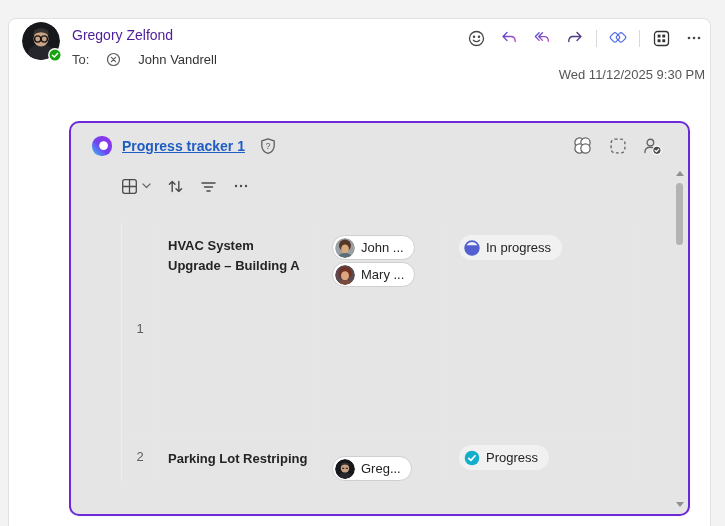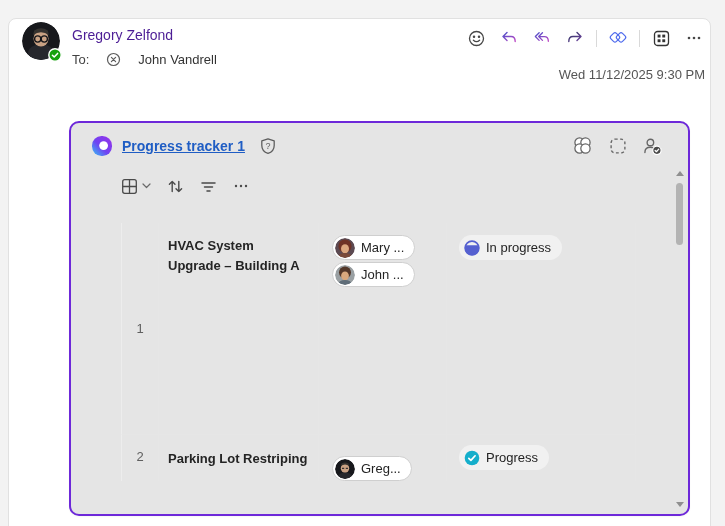--- a/index.html
+++ b/index.html
@@ -268,48 +268,48 @@
     <div class="ltable">
 
 
       <div class="trow row1">
         <div class="numcell">1</div>
         <div class="projcell">HVAC System Upgrade – Building A</div>
         <div class="peoplecell">
           <span class="person-pill">
             <svg viewBox="0 0 20 20">
               <defs>
+                  <clipPath id="pj">
+                    <circle cx="10" cy="10" r="10"></circle>
+                  </clipPath>
+                </defs>
+              <g clip-path="url(#pj)">
+                <rect width="20" height="20" fill="#9aa0a3"></rect>
+                <circle cx="10" cy="7.4" r="6" fill="#53382a"></circle>
+                <ellipse cx="10" cy="10.8" rx="3.9" ry="4.4" fill="#d9a97e"></ellipse>
+                <ellipse cx="10" cy="19.5" rx="7" ry="4.5" fill="#5f6d78"></ellipse>
+              </g>
+            </svg>
+            <span>John ...</span>
+          </span>
+          <span class="person-pill">
+            <svg viewBox="0 0 20 20">
+              <defs>
                   <clipPath id="pm">
                     <circle cx="10" cy="10" r="10"></circle>
                   </clipPath>
                 </defs>
               <g clip-path="url(#pm)">
                 <rect width="20" height="20" fill="#5c4a52"></rect>
                 <circle cx="10" cy="8" r="6.6" fill="#6e3226"></circle>
                 <ellipse cx="10" cy="10.8" rx="4" ry="4.5" fill="#dca77f"></ellipse>
                 <ellipse cx="10" cy="19.5" rx="7" ry="4.5" fill="#7a4a3a"></ellipse>
               </g>
             </svg>
             <span>Mary ...</span>
-          </span>
-          <span class="person-pill">
-            <svg viewBox="0 0 20 20">
-              <defs>
-                  <clipPath id="pj">
-                    <circle cx="10" cy="10" r="10"></circle>
-                  </clipPath>
-                </defs>
-              <g clip-path="url(#pj)">
-                <rect width="20" height="20" fill="#9aa0a3"></rect>
-                <circle cx="10" cy="7.4" r="6" fill="#53382a"></circle>
-                <ellipse cx="10" cy="10.8" rx="3.9" ry="4.4" fill="#d9a97e"></ellipse>
-                <ellipse cx="10" cy="19.5" rx="7" ry="4.5" fill="#5f6d78"></ellipse>
-              </g>
-            </svg>
-            <span>John ...</span>
           </span>
         </div>
         <div class="statuscell">
           <span class="status-pill">
             <svg width="16" height="16" viewBox="0 0 16 16">
               <defs>
                   <clipPath id="ip">
                     <rect x="0" y="5.3" width="16" height="10.7"></rect>
                   </clipPath>
                 </defs>

